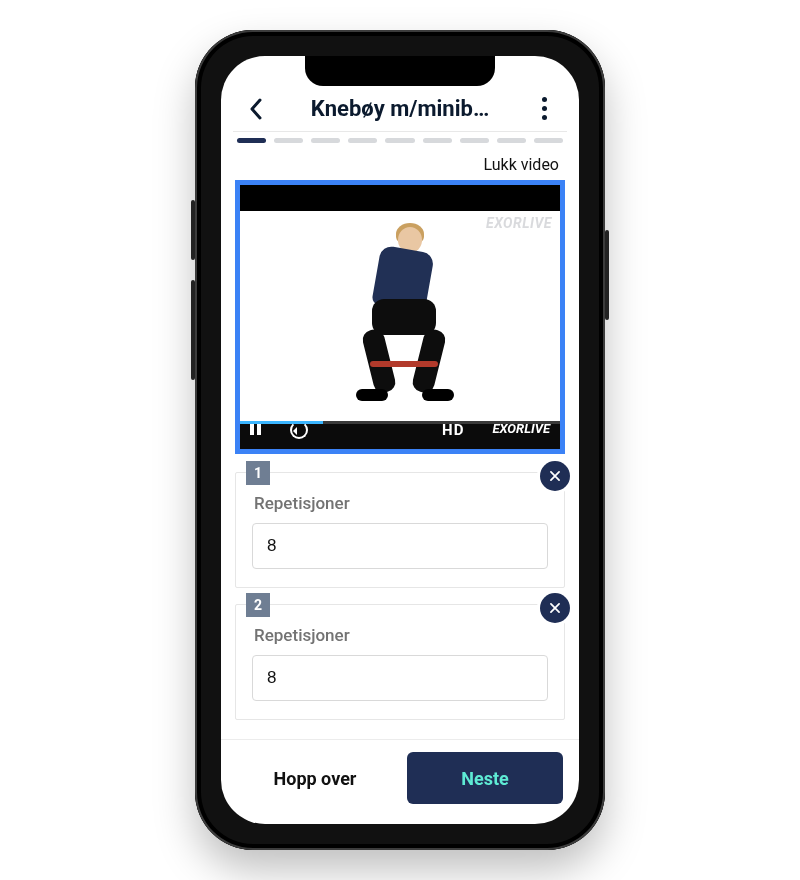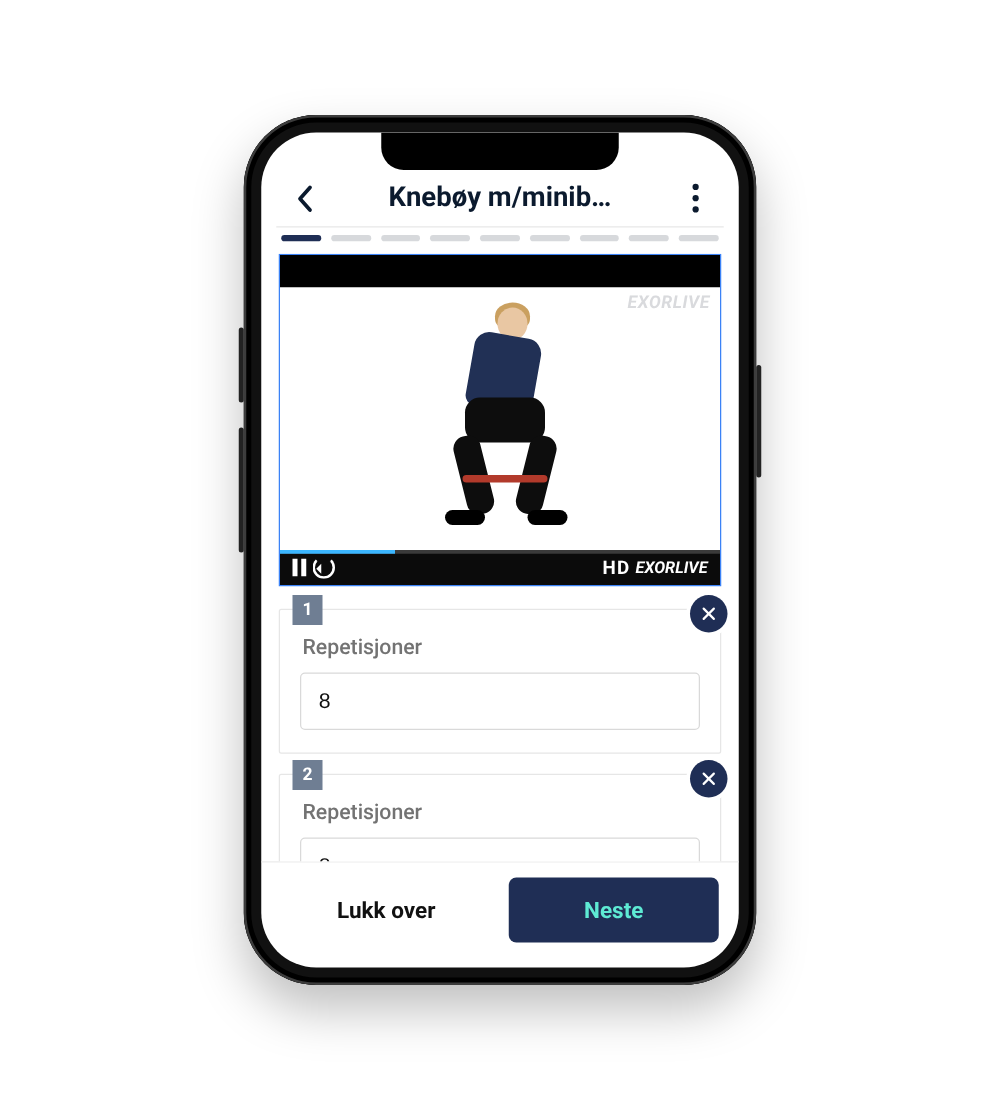--- a/index.html
+++ b/index.html
@@ -1,21 +1,21 @@
 <!DOCTYPE html>
 <html><head>
 <meta charset="utf-8">
 <style>
   * { box-sizing: border-box; margin: 0; padding: 0; }
   html, body { width: 800px; height: 880px; background: #fff; font-family: -apple-system, BlinkMacSystemFont, "Segoe UI", Roboto, Helvetica, Arial, sans-serif; overflow: hidden; }
   .stage { width: 800px; height: 880px; position: relative; display: flex; align-items: center; justify-content: center; background: #fff; }
   .phone {
-    width: 410px; height: 696px; background: #111; border-radius: 58px; position: relative;
+    width: 410px; height: 820px; background: #111; border-radius: 58px; position: relative;
     box-shadow: 0 20px 40px rgba(0,0,0,0.25), inset 0 0 0 2px #3c3c3c, inset 0 0 0 6px #000;
-    padding: 14px;
+    padding: 26px;
   }
   .phone::before { 
     content:""; position:absolute; left:-4px; top:170px; width:4px; height:60px; background:#222; border-radius:2px;
   }
   .phone::after {
     content:""; position:absolute; left:-4px; top:250px; width:4px; height:100px; background:#222; border-radius:2px;
   }
   .rbtn { position:absolute; right:-4px; top:200px; width:4px; height:90px; background:#222; border-radius:2px; }
   .screen {
     background: #fff; width: 100%; height: 100%; border-radius: 44px; overflow: hidden; position: relative;
@@ -33,36 +33,36 @@
   .kebab span { width:5px; height:5px; background:#0b1a2e; border-radius:50%; }
   .divider { height:1px; background:#e8e8e8; margin: 2px 12px 6px; }
   
   .progress { display:flex; gap:8px; padding: 0 16px 10px; }
   .seg { flex:1; height:5px; background:#d7d9dc; border-radius:3px; }
   .seg.active { background:#1f2e55; }
   
   .content { flex:1; overflow:hidden; position:relative; }
   .close-video { text-align:right; padding: 2px 20px 6px; font-size:16px; color:#111; }
   
-  .video { margin: 0 14px; border:1px solid #3b82f6; position:relative; }
+  .video { margin: 0 14px; border:5px solid #3b82f6; position:relative; }
   .video-top { height:26px; background:#000; }
   .wm { position:absolute; right:8px; top:30px; font-size:14px; font-style:italic; font-weight:700; color:#d9dadd; letter-spacing:.5px;}
   .video-frame { height:210px; background:#fff; display:flex; align-items:center; justify-content:center; }
   
   .person { width:120px; height:190px; position:relative; }
   .p-head { position:absolute; left:58px; top:6px; width:24px; height:26px; border-radius:50%; background:#e9c7a3; }
   .p-hair { position:absolute; left:56px; top:2px; width:28px; height:22px; border-radius:50% 50% 40% 40%; background:#caa060; }
   .p-torso { position:absolute; left:36px; top:28px; width:54px; height:60px; background:#213055; border-radius:12px 12px 8px 8px; transform:rotate(10deg);}
   .p-hip { position:absolute; left:32px; top:78px; width:64px; height:36px; background:#0d0d0d; border-radius:12px; }
   .p-lleg { position:absolute; left:28px; top:108px; width:22px; height:64px; background:#0d0d0d; border-radius:10px; transform:rotate(-14deg);}
   .p-rleg { position:absolute; left:78px; top:108px; width:22px; height:64px; background:#0d0d0d; border-radius:10px; transform:rotate(14deg);}
   .p-lfoot { position:absolute; left:16px; top:168px; width:32px; height:12px; background:#000; border-radius:6px;}
   .p-rfoot { position:absolute; left:82px; top:168px; width:32px; height:12px; background:#000; border-radius:6px;}
   .p-band { position:absolute; left:30px; top:140px; width:68px; height:6px; background:#b23a2b; border-radius:4px;}
-  .video-controls { height:28px; background:#0b0b0b; display:flex; align-items:center; color:#fff; gap:4px; padding:0 10px; position:relative;}
+  .video-controls { height:28px; background:#0b0b0b; display:flex; align-items:flex-start; color:#fff; gap:28px; padding:0 10px; position:relative;}
   .vc-progress { position:absolute; left:0; top:0; height:3px; width:26%; background:#3bb6ff;}
   .vc-track { position:absolute; left:0; top:0; height:3px; width:100%; background:#3a3a3a;}
   .pause { width:12px; height:14px; display:flex; gap:3px;}
   .pause span{ width:4px; background:#fff;}
   .rewind { width:18px; height:18px; border:2px solid #fff; border-top-color:transparent; border-radius:50%; position:relative;}
   .rewind::after{content:""; position:absolute; left:-3px; top:4px; border:4px solid transparent; border-right-color:#fff;}
   .vc-spacer { flex:1; }
   .hd-label { font-weight:700; font-size:15px; letter-spacing:1px;}
   .brand { font-style:italic; font-weight:700; font-size:13px;}
   
@@ -111,20 +111,21 @@
           <div class="seg"></div>
           <div class="seg"></div>
           <div class="seg"></div>
           <div class="seg"></div>
           <div class="seg"></div>
           <div class="seg"></div>
           <div class="seg"></div>
         </div>
 
       <div class="content">
+        <div class="close-video">Lukk video</div>
 
         <div class="video">
           <div class="video-top"></div>
           <div class="wm">EXORLIVE</div>
           <div class="video-frame">
             <div class="person">
               <div class="p-hair"></div>
                 <div class="p-head"></div>
                 <div class="p-torso"></div>
                 <div class="p-hip"></div>
@@ -167,19 +168,19 @@
                   <path d="M5 5 L19 19 M19 5 L5 19" stroke="#fff" stroke-width="3" stroke-linecap="round"></path>
                 </svg>
       </div>
       <div class="set-label">Repetisjoner</div>
       <input class="set-input" value="8" style="">
     </div>
           </div>
       </div>
 
       <div class="footer">
-        <div class="btn btn-ghost">Lukk over</div>
+        <div class="btn btn-ghost">Hopp over</div>
         <div class="btn btn-primary">Neste</div>
       </div>
 
     </div>
   </div>
 </div>
 
 </body></html>

